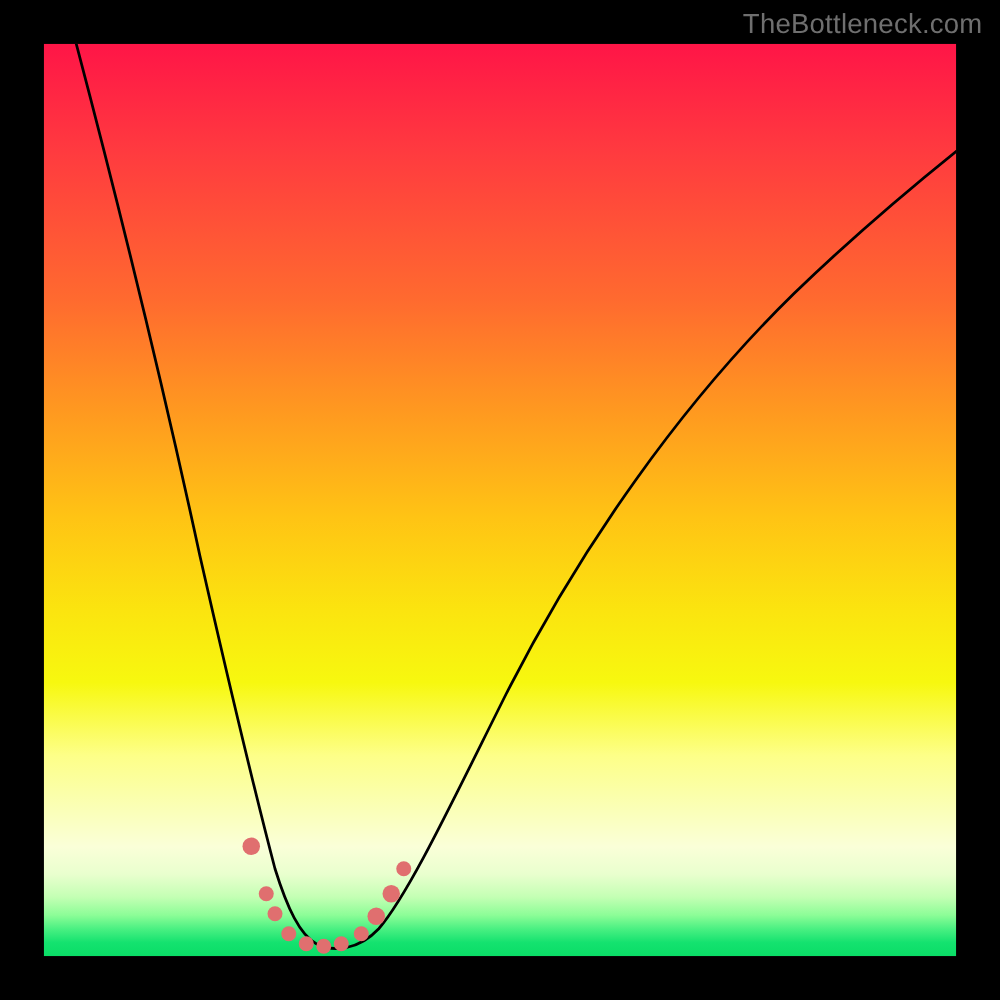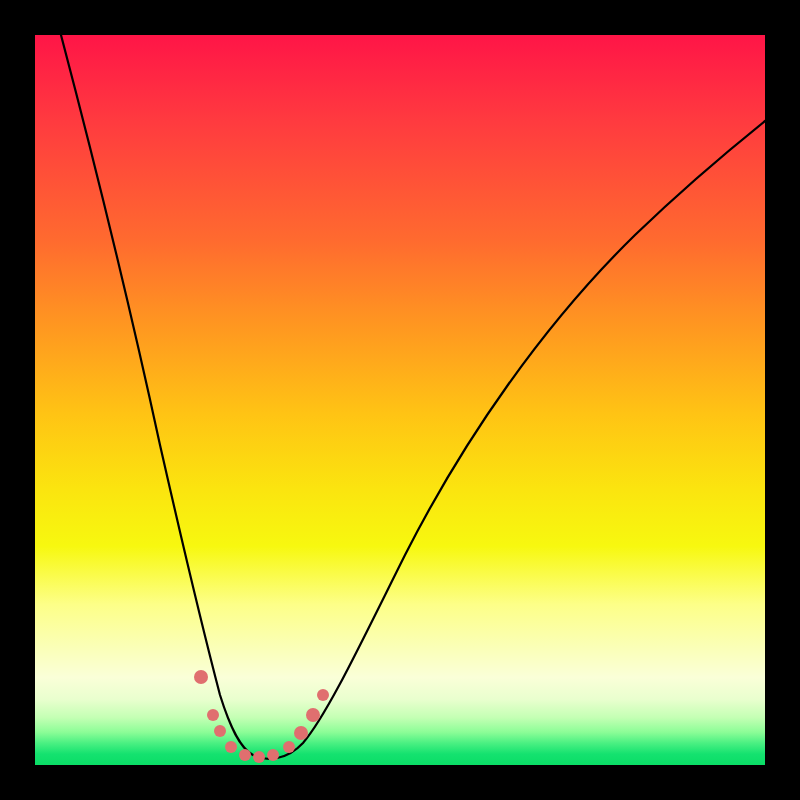--- a/index.html
+++ b/index.html
@@ -97,13 +97,14 @@
         <circle cx="224" cy="722" r="6"></circle>
         <circle cx="238" cy="720" r="6"></circle>
         <circle cx="254" cy="712" r="6"></circle>
         <circle cx="266" cy="698" r="7"></circle>
         <circle cx="278" cy="680" r="7"></circle>
         <circle cx="288" cy="660" r="6"></circle>
       </g>
     </svg>
   </div>
 
+  <div class="watermark">TheBottleneck.com</div>
 </div>
 
 </body></html>

